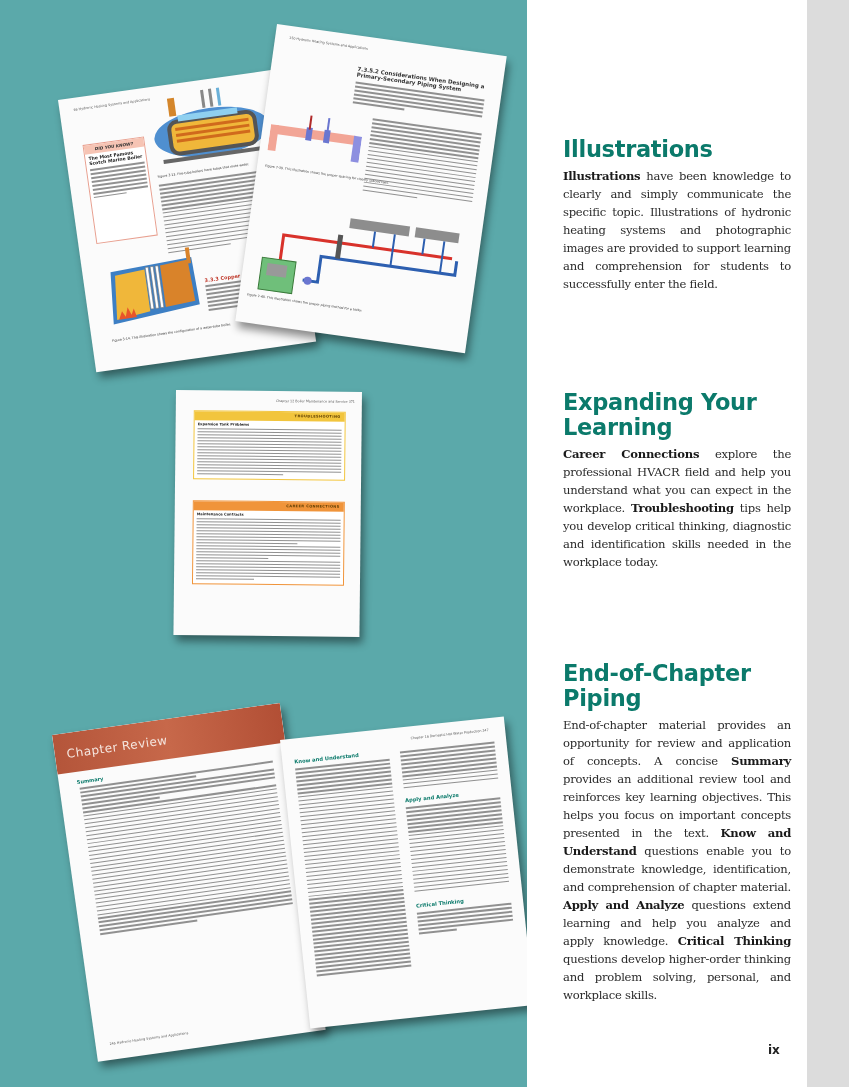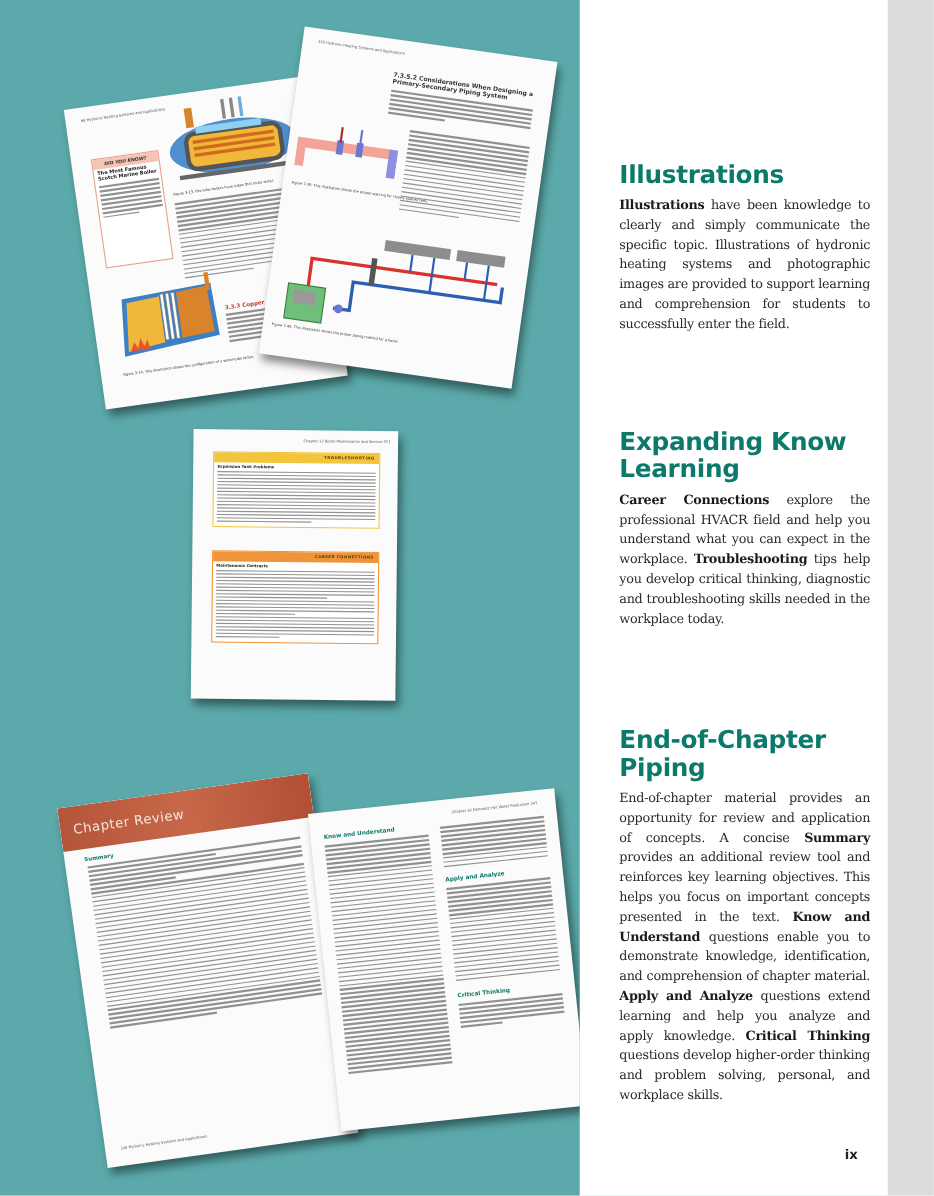--- a/index.html
+++ b/index.html
@@ -398,28 +398,28 @@
         <i></i>
         <i></i>
         <i style="width:40%"></i>
     </div>
   </div>
 </div>
 
 <div class="gray-strip"></div>
 
 <div class="content">
-  <div class="section" style="top:147px;">
+  <div class="section" style="top:137px;">
     <h2>Illustrations</h2>
     <p><b>Illustrations</b><span> have been knowledge to clearly and simply communicate the specific topic. Illustrations of hydronic heating systems and photographic images are provided to support learning and comprehension for students to successfully enter the field.</span></p>
   </div>
 
   <div class="section" style="top:390px;">
-    <h2>Expanding Know Learning</h2>
-    <p><b>Career Connections</b><span> explore the professional HVACR field and help you understand what you can expect in the workplace. </span><b>Troubleshooting</b><span> tips help you develop critical thinking, diagnostic and troubleshooting skills needed in the workplace today.</span></p>
+    <h2>Expanding Your Learning</h2>
+    <p><b>Career Connections</b><span> explore the professional HVACR field and help you understand what you can expect in the workplace. </span><b>Troubleshooting</b><span> tips help you develop critical thinking, diagnostic and identification skills needed in the workplace today.</span></p>
   </div>
 
   <div class="section" style="top:661px;">
     <h2>End-of-Chapter Piping</h2>
     <p><span>End-of-chapter material provides an opportunity for review and application of concepts. A concise </span><b>Summary</b><span> provides an additional review tool and reinforces key learning objectives. This helps you focus on important concepts presented in the text. </span><b>Know and Understand</b><span> questions enable you to demonstrate knowledge, identification, and comprehension of chapter material. </span><b>Apply and Analyze</b><span> questions extend learning and help you analyze and apply knowledge. </span><b>Critical Thinking</b><span> questions develop higher-order thinking and problem solving, personal, and workplace skills.</span></p>
   </div>
 </div>
 
 <div class="page-number">ix</div>
 

